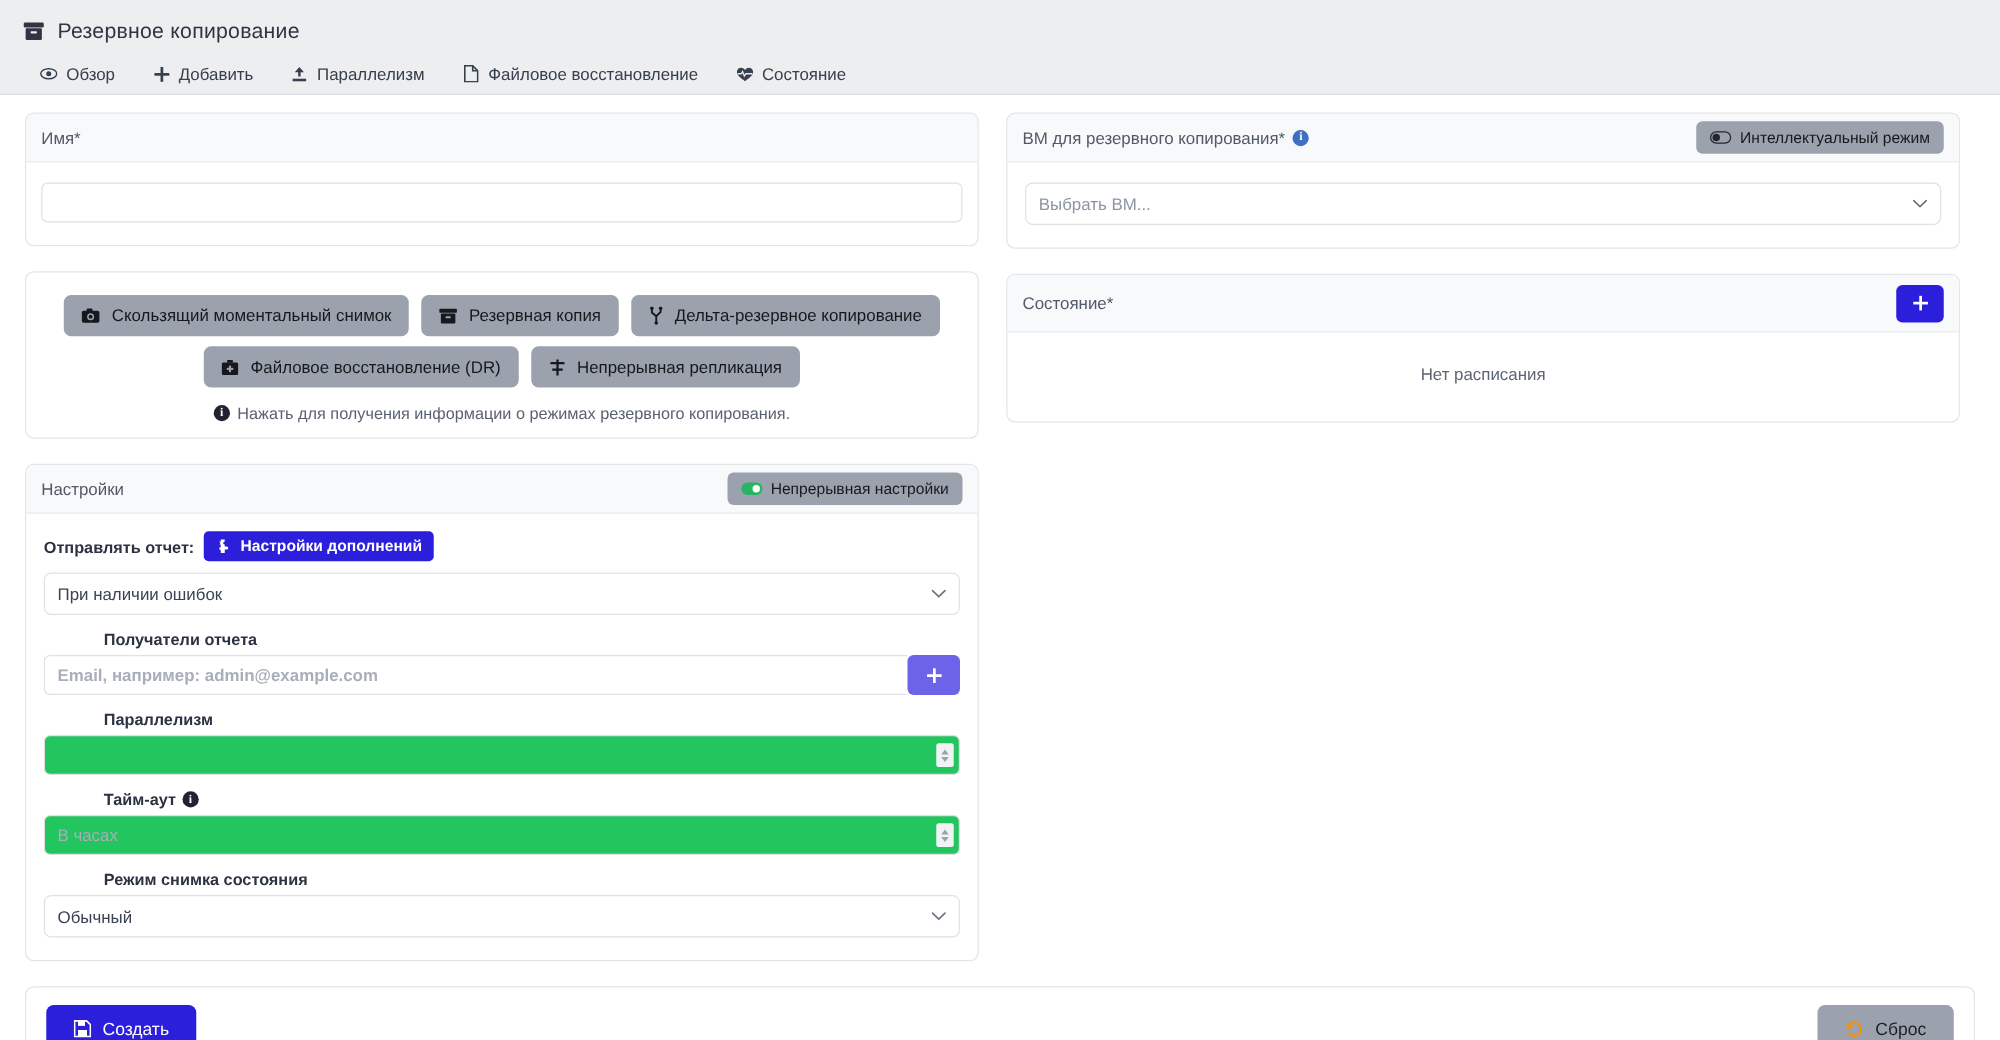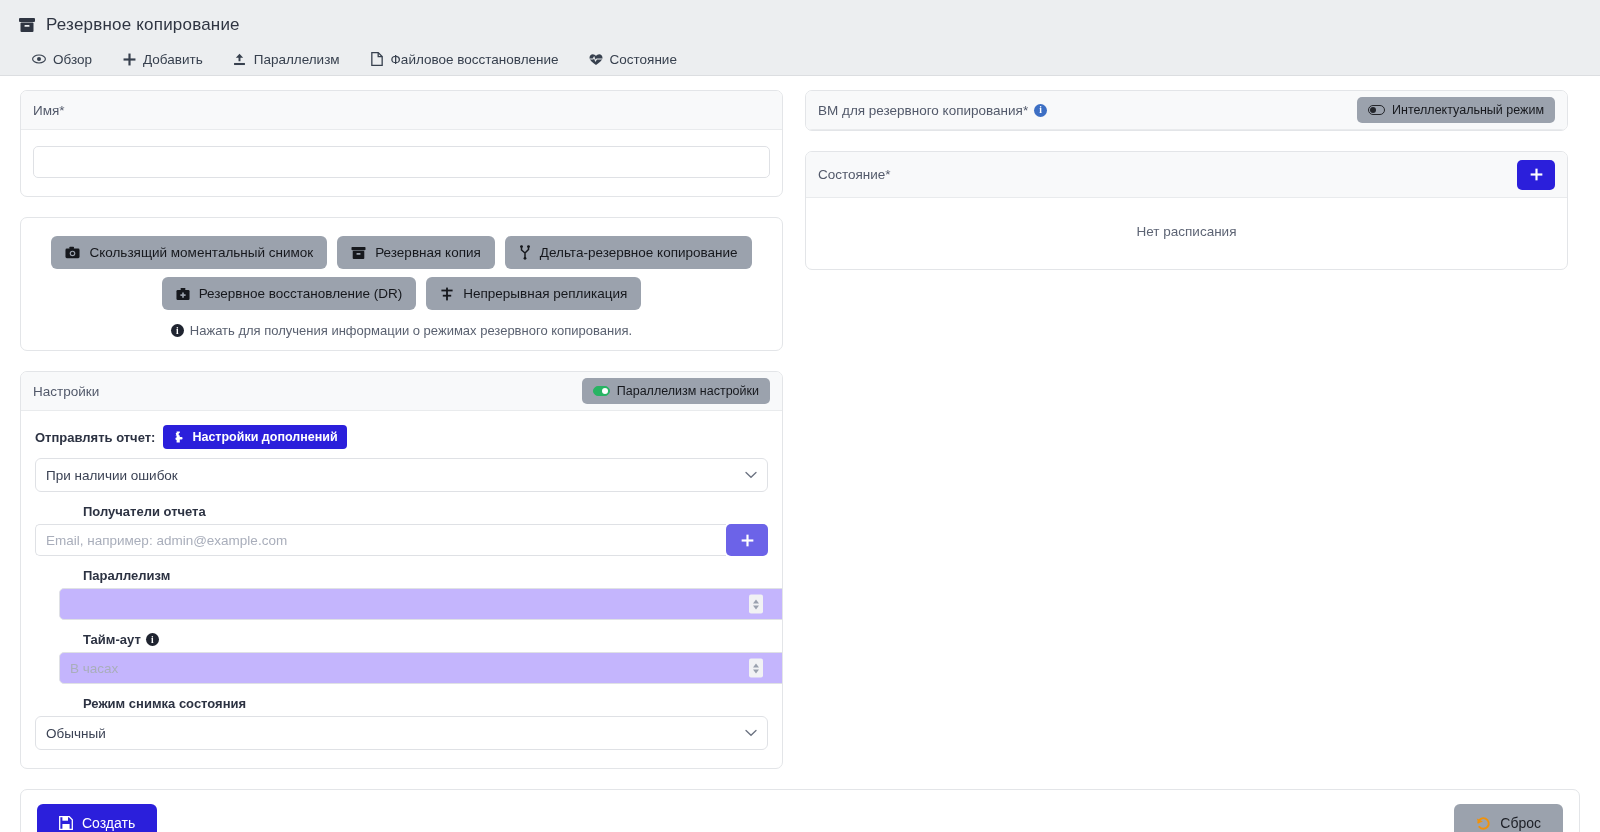--- a/index.html
+++ b/index.html
@@ -85,42 +85,41 @@
   .field-label {
     font-size: 13px; font-weight: bold; color: #2c3242;
     margin-bottom: 5px; display: flex; align-items: center; gap: 5px; margin-left: 48px;
   }
 
   
   .num-wrap { position: relative; width: 100%; }
   .num {
     width: 100%; height: 32px;
     border: 1px solid #dfe1e5; border-radius: 5px;
-    background: #c4b5fd; font-size: 13.5px; color: #3b4254;
+    background: #22c55e; font-size: 13.5px; color: #3b4254;
     padding: 0 30px 0 10px; outline: none;
     font-family: "Liberation Sans", sans-serif;
-    margin-left: 24px;
   }
   .num::placeholder { color: #a9aebb; }
   .spin {
     position: absolute; right: 5px; top: 50%; transform: translateY(-50%);
     width: 14px; height: 19px; background: #f1f2f4; border-radius: 2px;
     display: flex; flex-direction: column; align-items: center; justify-content: center;
     gap: 2px; cursor: pointer;
   }
   .spin i {
     display: block; width: 0; height: 0;
     border-left: 3.5px solid transparent; border-right: 3.5px solid transparent;
   }
   .spin i.up { border-bottom: 4px solid #9aa1ae; }
   .spin i.dn { border-top: 4px solid #9aa1ae; }
 
   
   .email-row { display: flex; align-items: stretch; }
-  .email-row .txt { border-top-right-radius: 0; border-bottom-right-radius: 0; border-right: none; }
+  .email-row .txt { border-top-right-radius: 0; border-bottom-right-radius: 0; border-right: none; font-weight: bold; }
   .btn-add-sm {
     width: 42px; min-width: 42px; height: 32px;
     background: #6c63e8; border: none; border-radius: 5px;
     color: #fff; font-size: 17px; line-height: 1;
     display: flex; align-items: center; justify-content: center;
     cursor: pointer;
   }
 
   
   .pill {
@@ -329,21 +328,21 @@
             <div class="mode-row">
               <button class="mode-btn">
                 <span>
                   <svg width="14" height="14" viewBox="0 0 15 14">
                       <rect x="5" y="0.5" width="5" height="2.4" rx="0.7" fill="#16181d"></rect>
                       <rect x="0.5" y="2.7" width="14" height="10.8" rx="1.3" fill="#16181d"></rect>
                       <rect x="6.6" y="5.4" width="1.8" height="5.6" fill="#9ba2ad"></rect>
                       <rect x="4.7" y="7.3" width="5.6" height="1.8" fill="#9ba2ad"></rect>
                     </svg>
                 </span>
-                <span>Резервное восстановление (DR)</span>
+                <span>Файловое восстановление (DR)</span>
               </button>
 
               <button class="mode-btn">
                 <span>
                   <svg width="14" height="14" viewBox="0 0 14 14">
                       <rect x="6.1" y="0.6" width="1.8" height="12.8" fill="#16181d"></rect>
                       <rect x="1.4" y="2.6" width="11.2" height="1.8" fill="#16181d"></rect>
                       <rect x="2.8" y="7.8" width="8.4" height="1.8" fill="#16181d"></rect>
                     </svg>
                 </span>
@@ -358,21 +357,21 @@
 
           </div>
         </div>
       </div>
 
       <div class="card">
         <div class="card-head">
           <span class="card-head-title">Настройки</span>
           <button class="pill">
             <span class="switch on"></span>
-            <span>Параллелизм настройки</span>
+            <span>Непрерывная настройки</span>
           </button>
         </div>
         <div class="card-body" style="padding:14px 14px 18px 14px;">
 
           <div class="addon-line">
             <span class="addon-label">Отправлять отчет:</span>
             <button class="btn-addon">
               <span>
                 <svg width="13" height="12" viewBox="0 0 13 12">
                     <path d="M4.6 0.6 h3.2 v1.5 a1.2 1.2 0 1 0 0 2.4 v1.6 h1.6 a1.2 1.2 0 1 1 0 2.4 H7.8 v2.9 H4.6 V8.9 a1.2 1.2 0 1 1 0 -2.4 V4.5 H3 a1.2 1.2 0 1 0 0 -2.4 h1.6 z" fill="#ffffff"></path>
@@ -460,20 +459,32 @@
         <div class="card-head">
           <span class="card-head-title">
             <span>ВМ для резервного копирования*</span>
             <span class="info-i">i</span>
           </span>
           <button class="pill">
             <span class="switch"></span>
             <span>Интеллектуальный режим</span>
           </button>
         </div>
+        <div class="card-body" style="padding:16px 14px 18px 14px;">
+          <div class="sel-wrap">
+            <select class="sel placeholderish">
+              <option>Выбрать ВМ...</option>
+            </select>
+            <span class="chev">
+              <svg width="12" height="8" viewBox="0 0 12 8">
+                  <path d="M1 1.5 L6 6.3 L11 1.5" fill="none" stroke="#6b7280" stroke-width="1.3" stroke-linecap="round"></path>
+                </svg>
+            </span>
+          </div>
+        </div>
       </div>
 
       <div class="card">
         <div class="card-head" style="min-height:46px;">
           <span class="card-head-title">Состояние*</span>
           <button class="btn-add-lg">
             <span>
               <svg width="13" height="13" viewBox="0 0 12 12">
                   <rect x="5" y="0.6" width="2" height="10.8" fill="#fff"></rect>
                   <rect x="0.6" y="5" width="10.8" height="2" fill="#fff"></rect>

